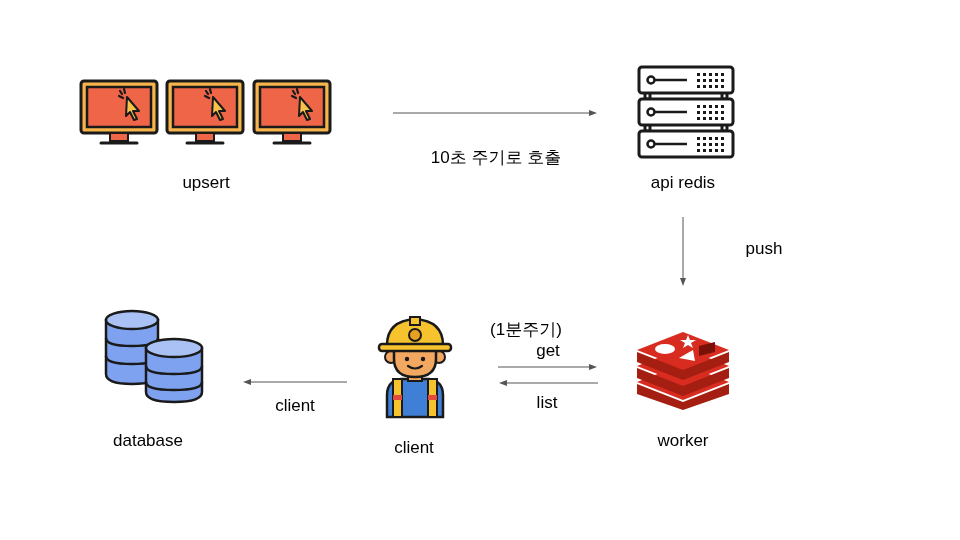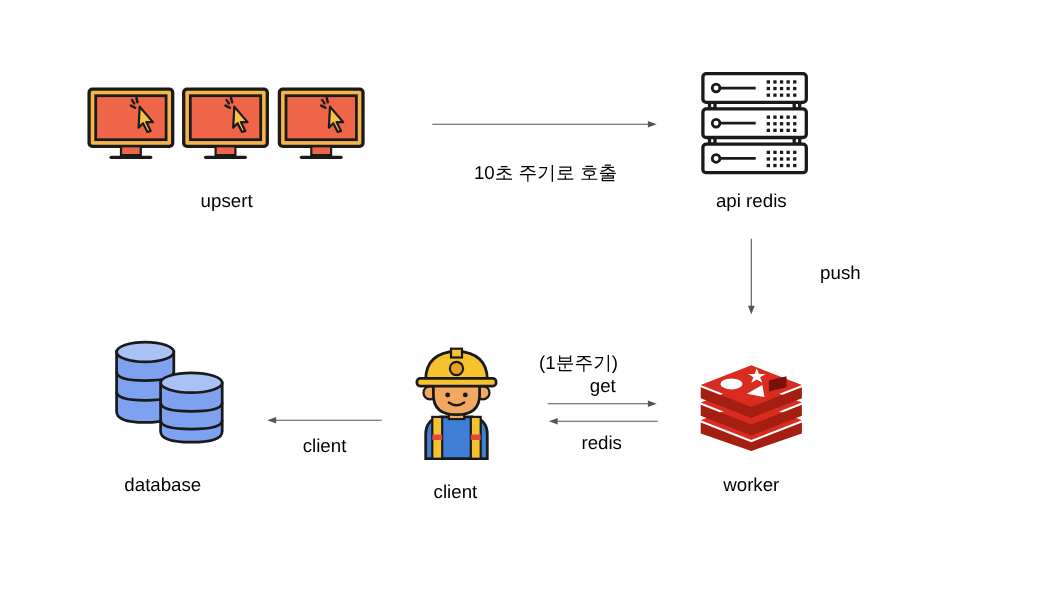--- a/index.html
+++ b/index.html
@@ -145,21 +145,21 @@
 <div class="label" style="left:526px;top:318px">(1분주기)</div>
 <div class="label" style="left:548px;top:341px">get</div>
 <svg width="100" height="10" style="left:498px;top:362px">
   <line x1="0" y1="5" x2="96" y2="5" stroke="#555" stroke-width="1"></line>
   <path d="M91 2 L99 5 L91 8 Z" fill="#555"></path>
 </svg>
 <svg width="100" height="10" style="left:498px;top:378px">
   <line x1="4" y1="5" x2="100" y2="5" stroke="#555" stroke-width="1"></line>
   <path d="M9 2 L1 5 L9 8 Z" fill="#555"></path>
 </svg>
-<div class="label" style="left:547px;top:393px">redis</div>
+<div class="label" style="left:547px;top:393px">list</div>
 
 <div>
   <svg width="76" height="104" style="left:377px;top:315px" viewBox="0 0 76 104">
 
     <path d="M10 102 L10 80 Q10 66 24 64 L52 64 Q66 66 66 80 L66 102 Z" fill="#3f7fd6" stroke="#1a1a1a" stroke-width="2.5"></path>
     <rect x="16" y="64" width="9" height="38" fill="#f6c22e" stroke="#1a1a1a" stroke-width="2"></rect>
     <rect x="51" y="64" width="9" height="38" fill="#f6c22e" stroke="#1a1a1a" stroke-width="2"></rect>
     <rect x="16" y="80" width="9" height="5" fill="#e24a3b"></rect>
     <rect x="51" y="80" width="9" height="5" fill="#e24a3b"></rect>
 

